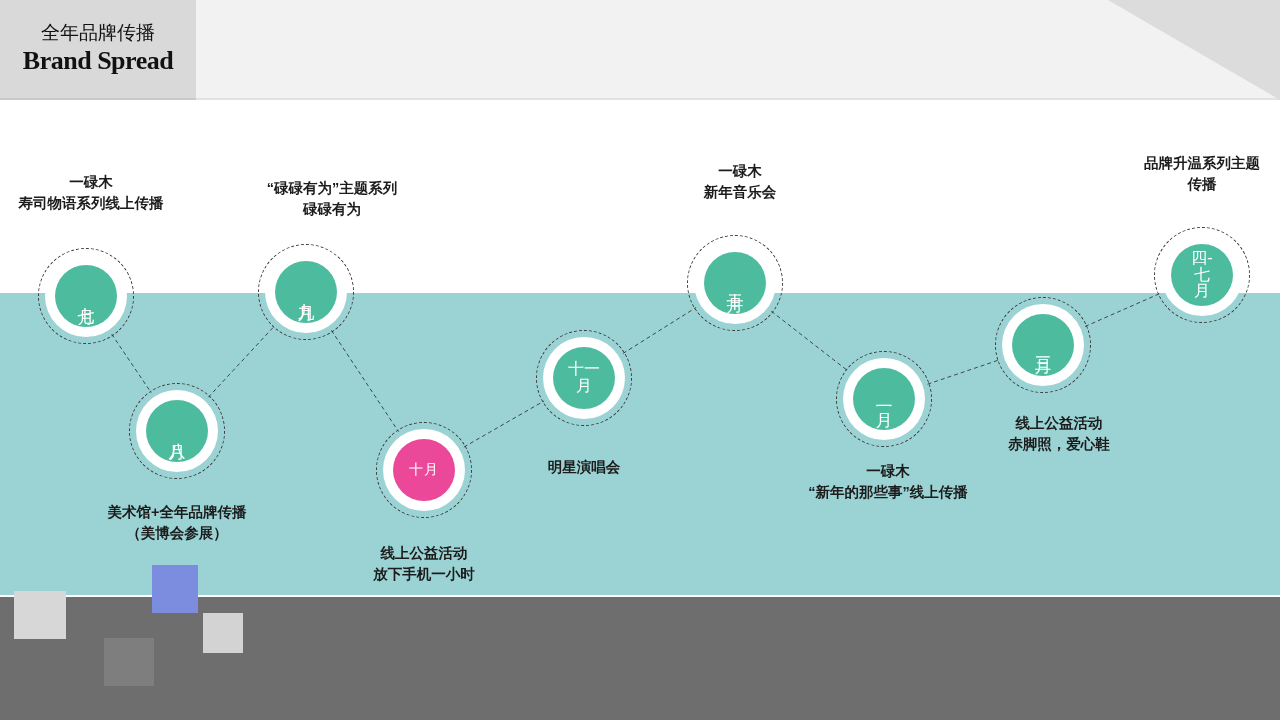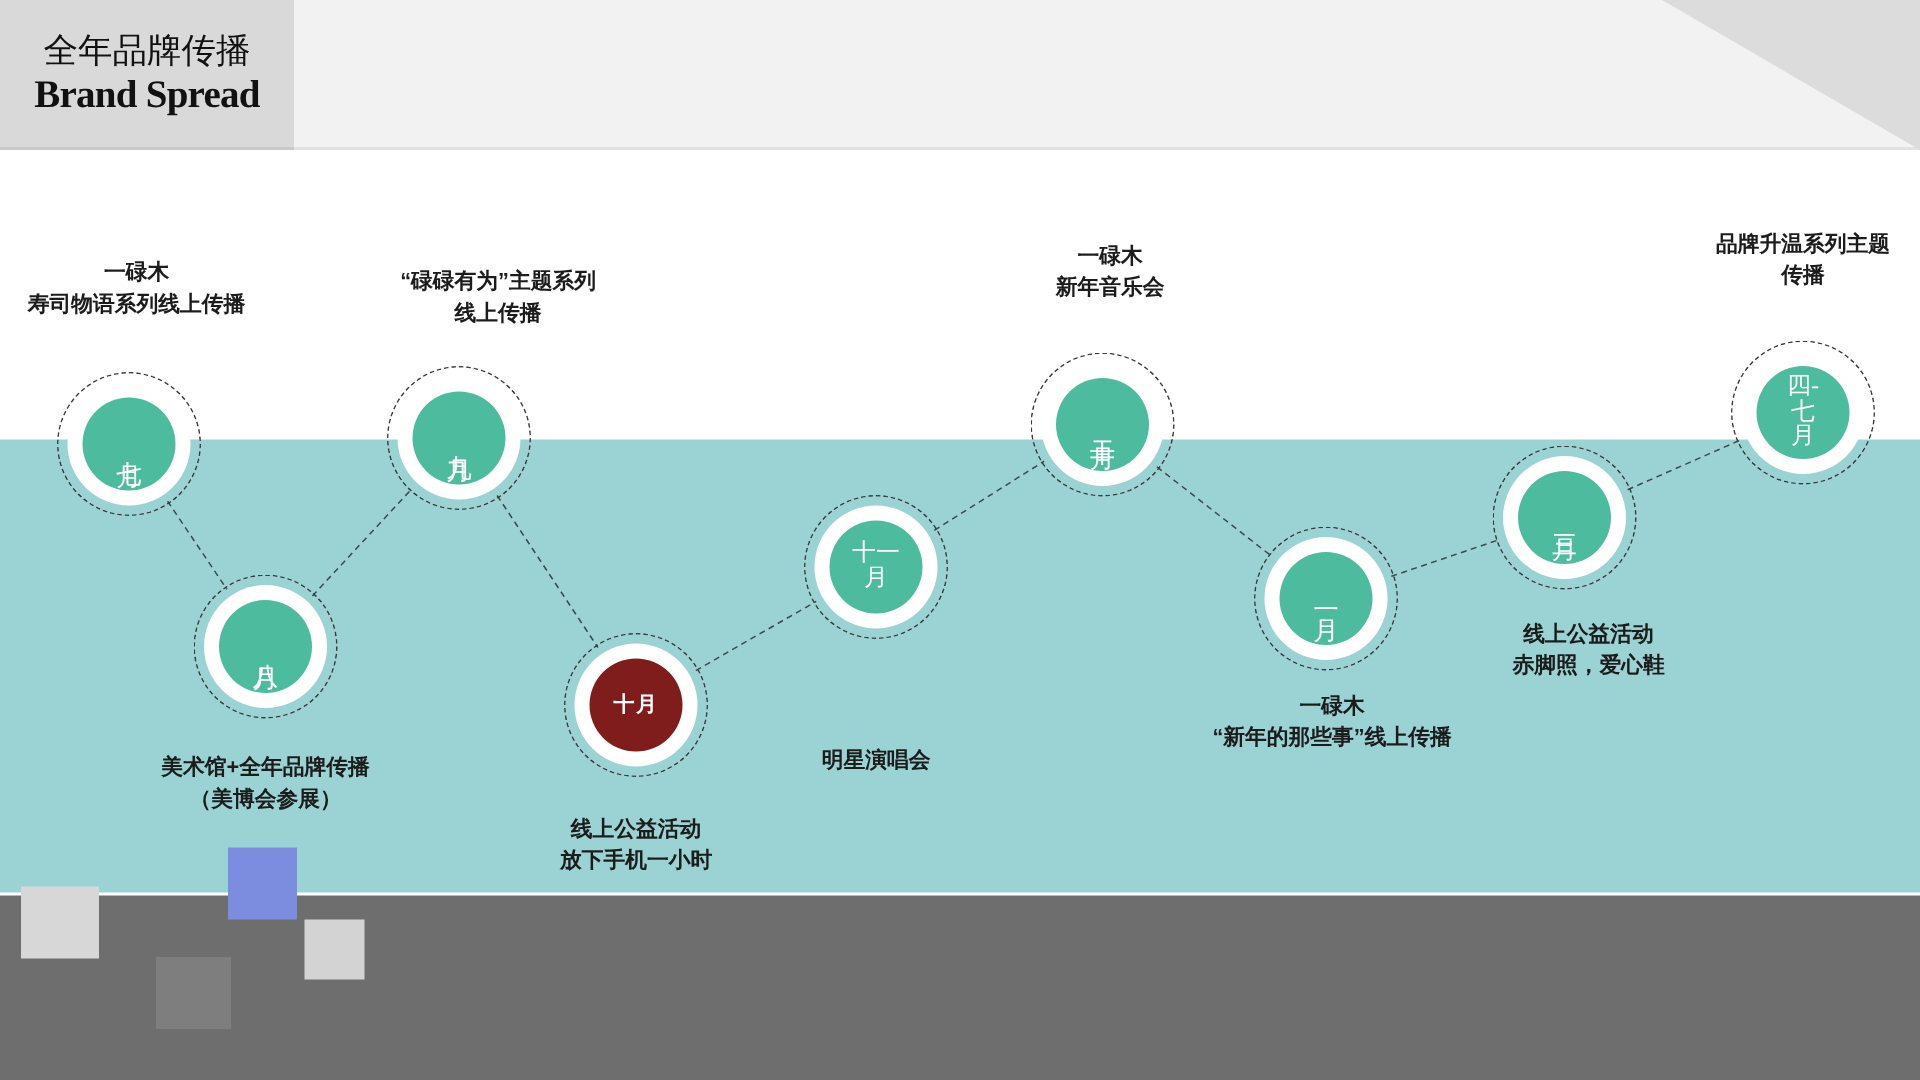--- a/index.html
+++ b/index.html
@@ -42,21 +42,21 @@
     background: #d9d9d9;
     border-bottom: 2px solid #c9c9c9;
     box-sizing: border-box;
     display: flex;
     flex-direction: column;
     align-items: center;
     justify-content: center;
     font-family: "Liberation Serif", "DejaVu Serif", serif;
   }
   .header-badge .line1 {
-    font-size: 23px;
+    font-size: 19px;
     color: #111;
     letter-spacing: 0px;
     line-height: 1.2;
     white-space: nowrap;
   }
   .header-badge .line2 {
     font-size: 26px;
     color: #111;
     font-weight: bold;
     line-height: 1.2;
@@ -233,55 +233,55 @@
       </div>
       <div class="node" style="left: 306px; top: 292px; width: 96px; height: 96px;">
         <div class="ring-dashed" style="width: 96px; height: 96px;"></div>
         <div class="ring-white" style="width: 82px; height: 82px;"></div>
         <div class="disc" style="width: 62px; height: 62px; background: rgb(77, 188, 158);">
           <span class="month-v">九月</span>
         </div>
       </div>
       <div class="node-label" style="left: 313px; top: 178px; margin-left: 19px;">
         <div>“碌碌有为”主题系列</div>
-        <div>线上传播</div>
+        <div>碌碌有为</div>
       </div>
       <div class="node" style="left: 177px; top: 431px; width: 96px; height: 96px;">
         <div class="ring-dashed" style="width: 96px; height: 96px;"></div>
         <div class="ring-white" style="width: 82px; height: 82px;"></div>
         <div class="disc" style="width: 62px; height: 62px; background: rgb(77, 188, 158);">
           <span class="month-v">八月</span>
         </div>
       </div>
       <div class="node-label" style="left: 177px; top: 502px;">
         <div>美术馆+全年品牌传播</div>
         <div>（美博会参展）</div>
       </div>
       <div class="node" style="left: 424px; top: 470px; width: 96px; height: 96px;">
         <div class="ring-dashed" style="width: 96px; height: 96px;"></div>
         <div class="ring-white" style="width: 82px; height: 82px;"></div>
-        <div class="disc" style="width: 62px; height: 62px; background: #7f1d1d; font-weight: bold;">
+        <div class="disc" style="width: 62px; height: 62px; background: #ec4899;">
           <span class="month-h">十月</span>
         </div>
       </div>
       <div class="node-label" style="left: 424px; top: 543px;">
         <div>线上公益活动</div>
         <div>放下手机一小时</div>
       </div>
       <div class="node" style="left: 584px; top: 378px; width: 96px; height: 96px;">
         <div class="ring-dashed" style="width: 96px; height: 96px;"></div>
         <div class="ring-white" style="width: 82px; height: 82px;"></div>
         <div class="disc" style="width: 62px; height: 62px; background: rgb(77, 188, 158);">
           <span class="month-stack">
             <span>十一</span>
             <span>月</span>
           </span>
         </div>
       </div>
-      <div class="node-label" style="left: 584px; top: 457px; margin-top: 40px;">
+      <div class="node-label" style="left: 584px; top: 457px;">
         <div>明星演唱会</div>
       </div>
       <div class="node" style="left: 735px; top: 283px; width: 96px; height: 96px;">
         <div class="ring-dashed" style="width: 96px; height: 96px;"></div>
         <div class="ring-white" style="width: 82px; height: 82px;"></div>
         <div class="disc" style="width: 62px; height: 62px; background: rgb(77, 188, 158);">
           <span class="month-v">十二月</span>
         </div>
       </div>
       <div class="node-label" style="left: 740px; top: 161px;">

